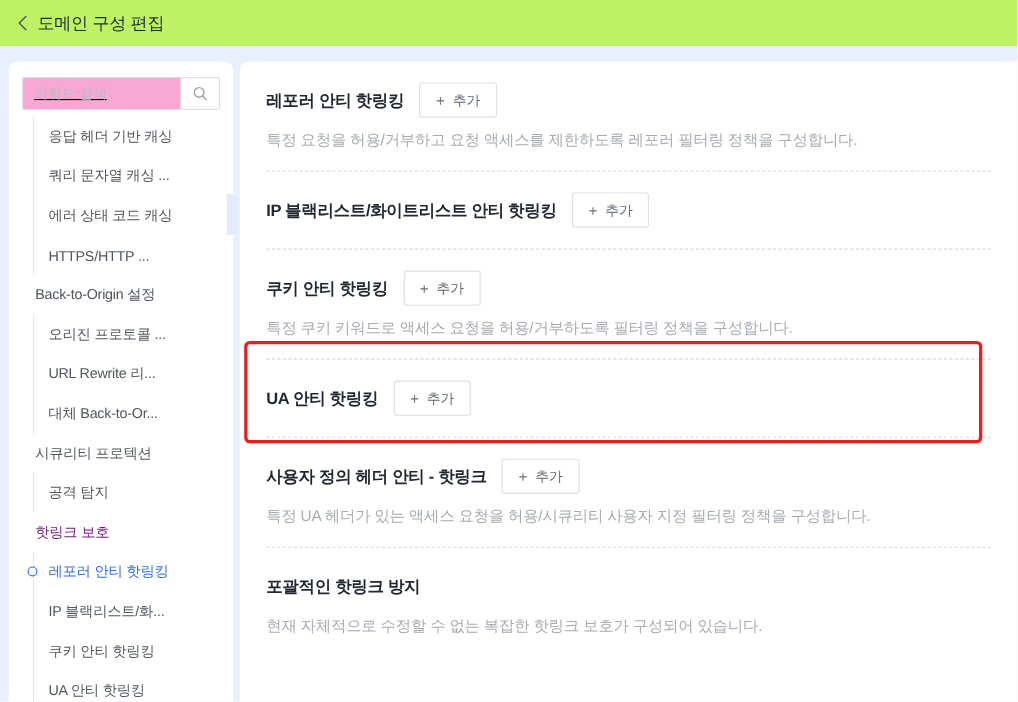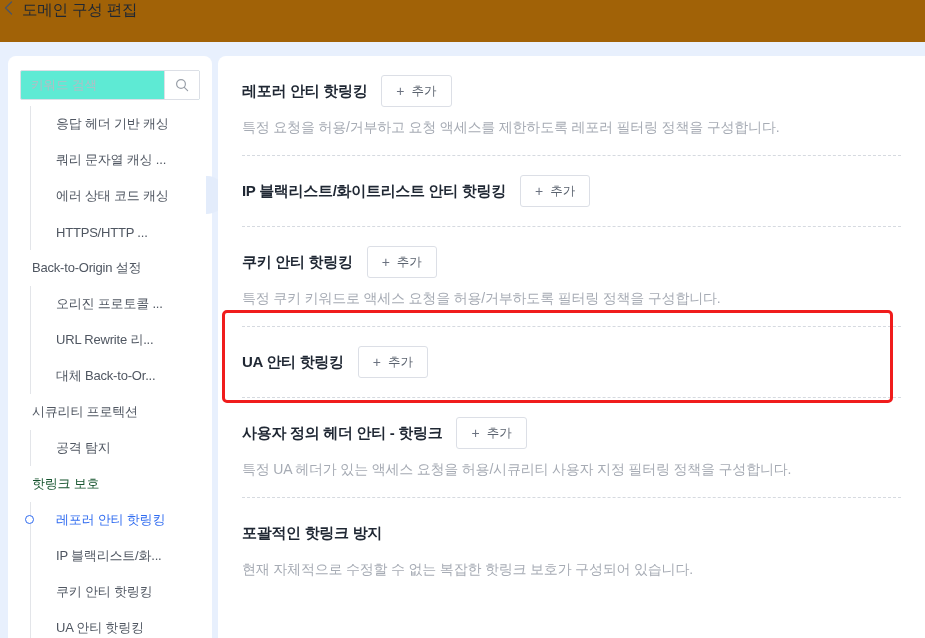--- a/index.html
+++ b/index.html
@@ -11,23 +11,24 @@
     height: 638px;
     overflow: hidden;
     background: #ffffff;
     font-family: "Liberation Sans", "DejaVu Sans", sans-serif;
     -webkit-font-smoothing: antialiased;
   }
 
   
   .page-header {
     height: 42px;
-    background: #a16207;
-    display: flex;
-    align-items: flex-start;
+    background: #bef264;
+    display: flex;
+    align-items: center;
+    padding-left: 12px;
     box-sizing: border-box;
   }
   .back-chevron {
     width: 16px;
     height: 16px;
     display: flex;
     align-items: center;
     justify-content: center;
     color: #4a5568;
     margin-right: 6px;
@@ -61,21 +62,22 @@
     overflow: hidden;
   }
 
   .search-row {
     margin: 14px 12px 0 12px;
     display: flex;
     height: 30px;
     border: 1px solid #dcdfe6;
     border-radius: 2px;
     box-sizing: border-box;
-    background: #5eead4;
+    background: #f9a8d4;
+    text-decoration: underline;
   }
   .search-input {
     flex: 1;
     border: 0;
     outline: 0;
     padding: 0 10px;
     font-size: 12.5px;
     color: #3c4450;
     font-family: inherit;
     background: transparent;
@@ -108,33 +110,33 @@
     cursor: pointer;
     white-space: nowrap;
     letter-spacing: -0.2px;
     box-sizing: border-box;
   }
   .nav-item.group {
     padding-left: 24px;
     color: #4f5661;
   }
   .nav-item.child {
-    padding-left: 48px;
+    padding-left: 36px;
   }
   .nav-item.child::before {
     content: "";
     position: absolute;
     left: 22px;
     top: 0;
     bottom: 0;
     width: 1px;
     background: #e3e5e9;
   }
   .nav-item.group.active {
-    color: #14532d;
+    color: #701a75;
   }
   .nav-item.group.active::before {
     content: "";
     position: absolute;
     left: -8px;
     top: 7px;
     bottom: 7px;
     width: 3px;
     background: #2f6bf0;
   }

